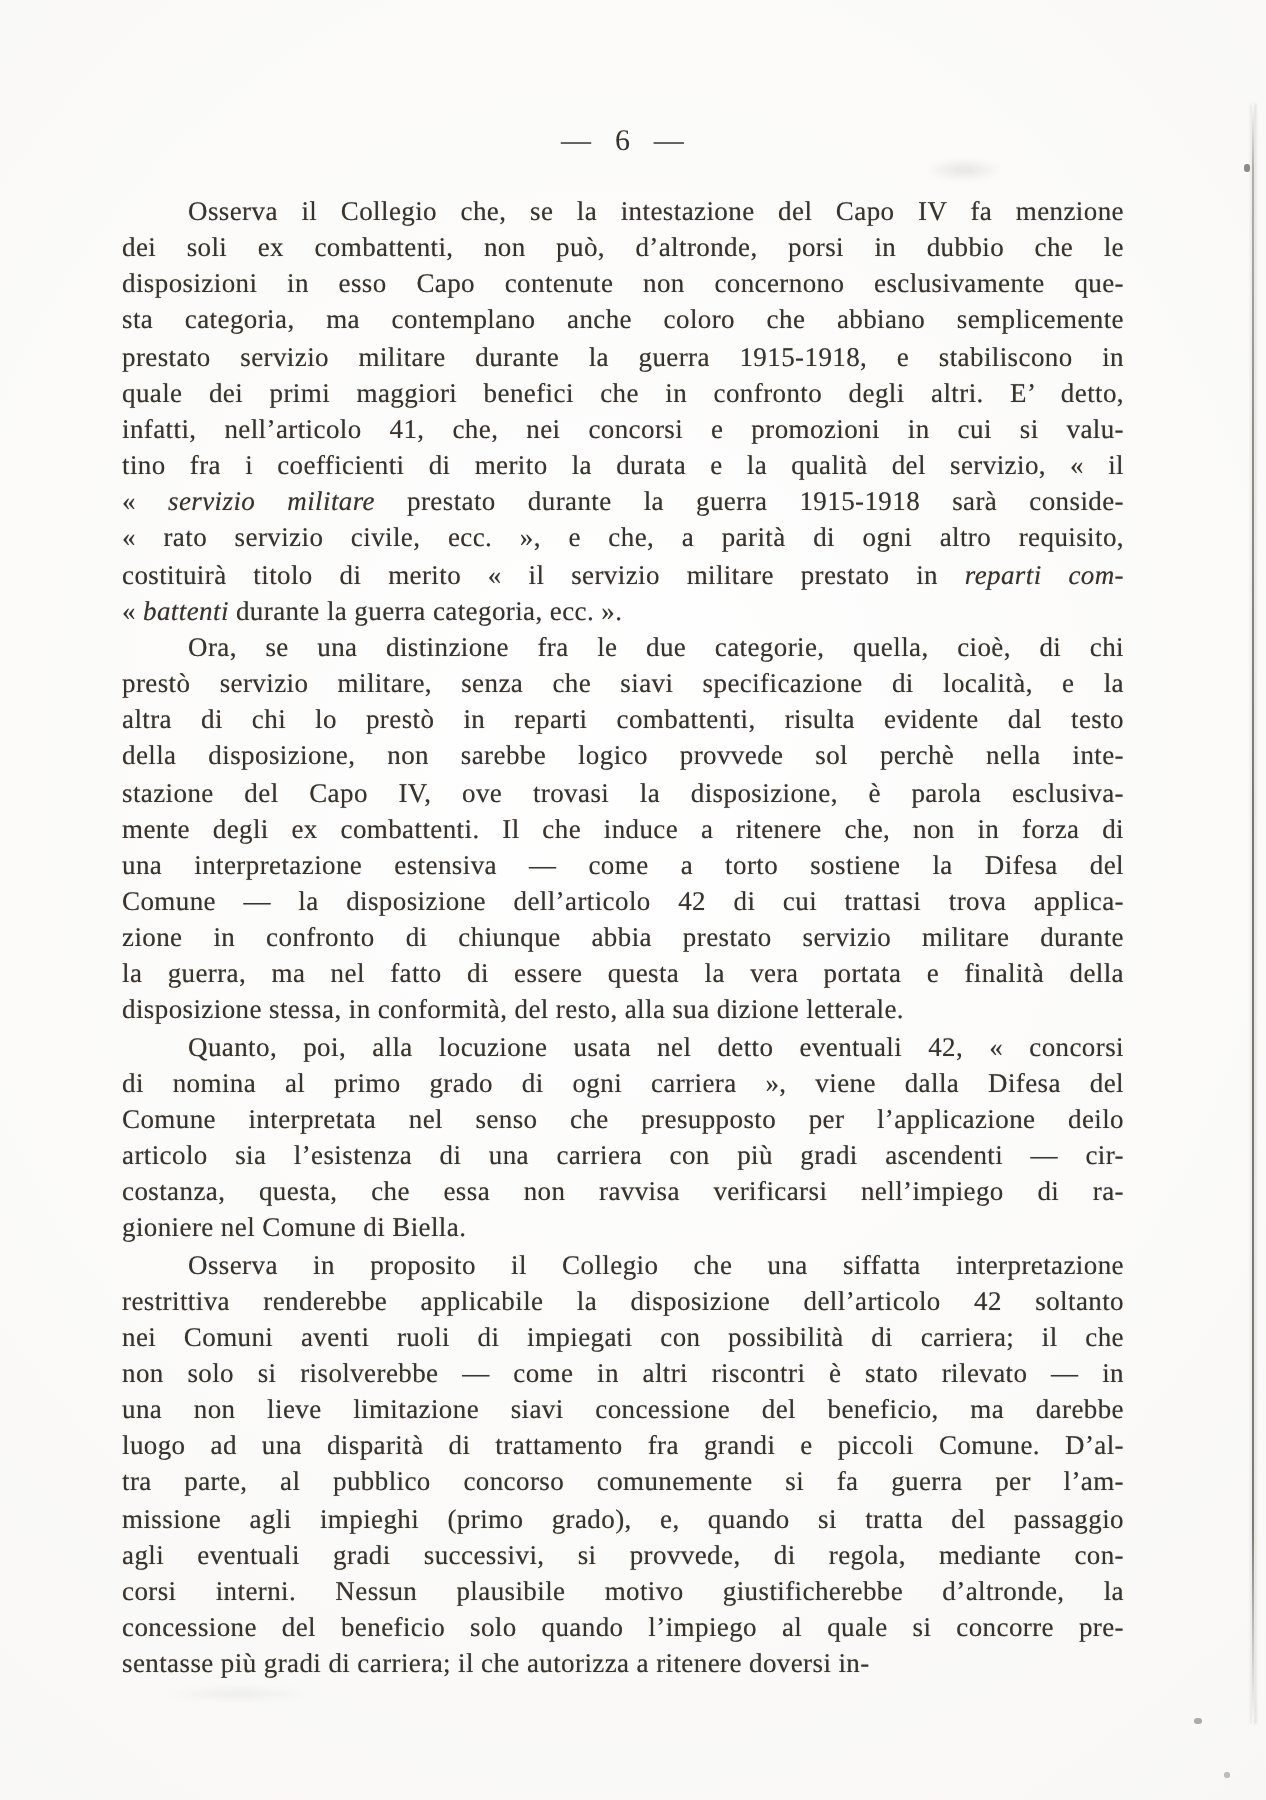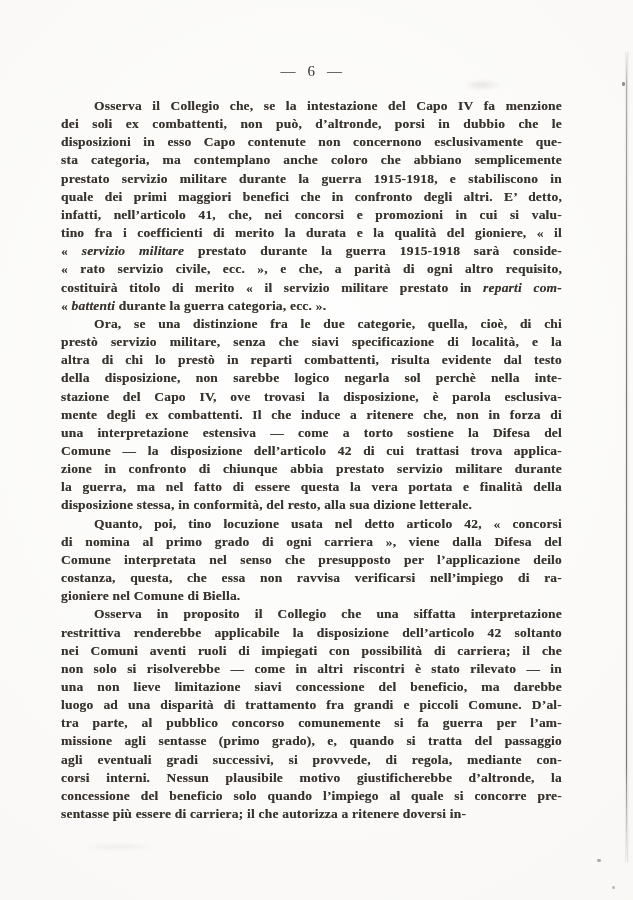--- a/index.html
+++ b/index.html
@@ -30,21 +30,20 @@
 
   .textblock {
     position: absolute;
     top: 97px;
     left: 61px;
     width: 501px;
     font-size: 13.5px;
     line-height: 18.15px;
     letter-spacing: 0.015em;
     text-shadow: 0 0 0.4px rgba(58,52,46,0.55);
-    font-weight: bold;
   }
 
   .line {
     text-align: justify;
     text-align-last: justify;
     text-justify: inter-word;
     white-space: normal;
   }
   .line.first { padding-left: 33px; }
   .line.last  { text-align-last: left; }
@@ -88,53 +87,54 @@
 <div class="page">
   <div class="pagenum">— 6 —</div>
   <div class="textblock">
       <div class="line first"><span>Osserva il Collegio che, se la intestazione del Capo IV fa menzione</span></div>
       <div class="line"><span>dei soli ex combattenti, non può, d’altronde, porsi in dubbio che le</span></div>
       <div class="line"><span>disposizioni in esso Capo contenute non concernono esclusivamente que-</span></div>
       <div class="line"><span>sta categoria, ma contemplano anche coloro che abbiano semplicemente</span></div>
       <div class="line"><span>prestato servizio militare durante la guerra 1915-1918, e stabiliscono in</span></div>
       <div class="line"><span>quale dei primi maggiori benefici che in confronto degli altri. E’ detto,</span></div>
       <div class="line"><span>infatti, nell’articolo 41, che, nei concorsi e promozioni in cui si valu-</span></div>
-      <div class="line"><span>tino fra i coefficienti di merito la durata e la qualità del gioniere, « il</span></div>
+      <div class="line"><span>tino fra i coefficienti di merito la durata e la qualità del servizio, « il</span></div>
       <div class="line"><span>« </span><span class="it">servizio militare</span><span> prestato durante la guerra 1915-1918 sarà conside-</span></div>
       <div class="line"><span>« rato servizio civile, ecc. », e che, a parità di ogni altro requisito,</span></div>
       <div class="line"><span>costituirà titolo di merito « il servizio militare prestato in </span><span class="it">reparti com-</span></div>
       <div class="line last"><span>« </span><span class="it">battenti</span><span> durante la guerra categoria, ecc. ».</span></div>
       <div class="line first"><span>Ora, se una distinzione fra le due categorie, quella, cioè, di chi</span></div>
       <div class="line"><span>prestò servizio militare, senza che siavi specificazione di località, e la</span></div>
       <div class="line"><span>altra di chi lo prestò in reparti combattenti, risulta evidente dal testo</span></div>
-      <div class="line"><span>della disposizione, non sarebbe logico negarla sol perchè nella inte-</span></div>
+      <div class="line"><span>della disposizione, non sarebbe logico provvede sol perchè nella inte-</span></div>
       <div class="line"><span>stazione del Capo IV, ove trovasi la disposizione, è parola esclusiva-</span></div>
       <div class="line"><span>mente degli ex combattenti. Il che induce a ritenere che, non in forza di</span></div>
       <div class="line"><span>una interpretazione estensiva — come a torto sostiene la Difesa del</span></div>
       <div class="line"><span>Comune — la disposizione dell’articolo 42 di cui trattasi trova applica-</span></div>
       <div class="line"><span>zione in confronto di chiunque abbia prestato servizio militare durante</span></div>
       <div class="line"><span>la guerra, ma nel fatto di essere questa la vera portata e finalità della</span></div>
       <div class="line last"><span>disposizione stessa, in conformità, del resto, alla sua dizione letterale.</span></div>
-      <div class="line first"><span>Quanto, poi, tino locuzione usata nel detto articolo 42, « concorsi</span></div>
+      <div class="line first"><span>Quanto, poi, alla locuzione usata nel detto eventuali 42, « concorsi</span></div>
       <div class="line"><span>di nomina al primo grado di ogni carriera », viene dalla Difesa del</span></div>
       <div class="line"><span>Comune interpretata nel senso che presupposto per l’applicazione deilo</span></div>
+      <div class="line"><span>articolo sia l’esistenza di una carriera con più gradi ascendenti — cir-</span></div>
       <div class="line"><span>costanza, questa, che essa non ravvisa verificarsi nell’impiego di ra-</span></div>
       <div class="line last"><span>gioniere nel Comune di Biella.</span></div>
       <div class="line first"><span>Osserva in proposito il Collegio che una siffatta interpretazione</span></div>
       <div class="line"><span>restrittiva renderebbe applicabile la disposizione dell’articolo 42 soltanto</span></div>
       <div class="line"><span>nei Comuni aventi ruoli di impiegati con possibilità di carriera; il che</span></div>
       <div class="line"><span>non solo si risolverebbe — come in altri riscontri è stato rilevato — in</span></div>
       <div class="line"><span>una non lieve limitazione siavi concessione del beneficio, ma darebbe</span></div>
       <div class="line"><span>luogo ad una disparità di trattamento fra grandi e piccoli Comune. D’al-</span></div>
       <div class="line"><span>tra parte, al pubblico concorso comunemente si fa guerra per l’am-</span></div>
-      <div class="line"><span>missione agli sentasse (primo grado), e, quando si tratta del passaggio</span></div>
+      <div class="line"><span>missione agli impieghi (primo grado), e, quando si tratta del passaggio</span></div>
       <div class="line"><span>agli eventuali gradi successivi, si provvede, di regola, mediante con-</span></div>
       <div class="line"><span>corsi interni. Nessun plausibile motivo giustificherebbe d’altronde, la</span></div>
       <div class="line"><span>concessione del beneficio solo quando l’impiego al quale si concorre pre-</span></div>
-      <div class="line last"><span>sentasse più essere di carriera; il che autorizza a ritenere doversi in-</span></div>
+      <div class="line last"><span>sentasse più gradi di carriera; il che autorizza a ritenere doversi in-</span></div>
     </div>
 
   <div class="edge-line"></div>
   <div class="speck speck-a"></div>
   <div class="speck speck-b"></div>
   <div class="speck speck-c"></div>
   <div class="smudge-top"></div>
   <div class="smudge-bottom"></div>
 </div>
 

